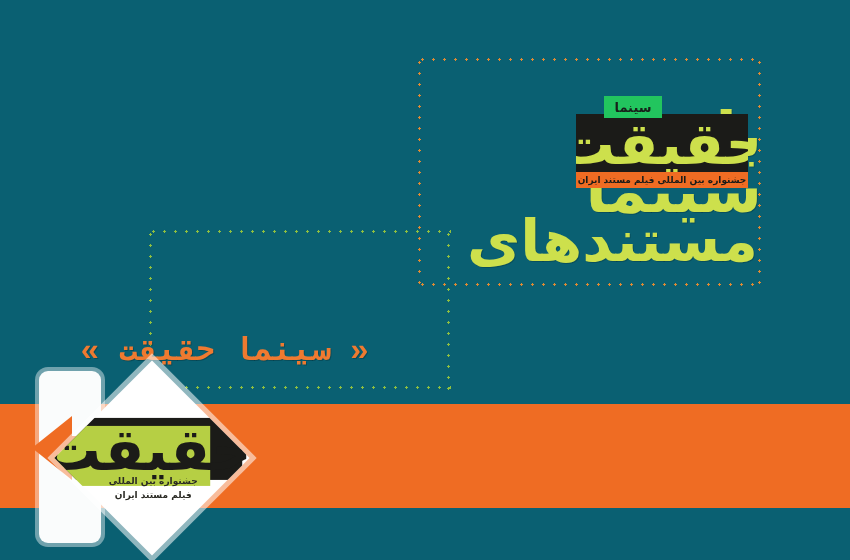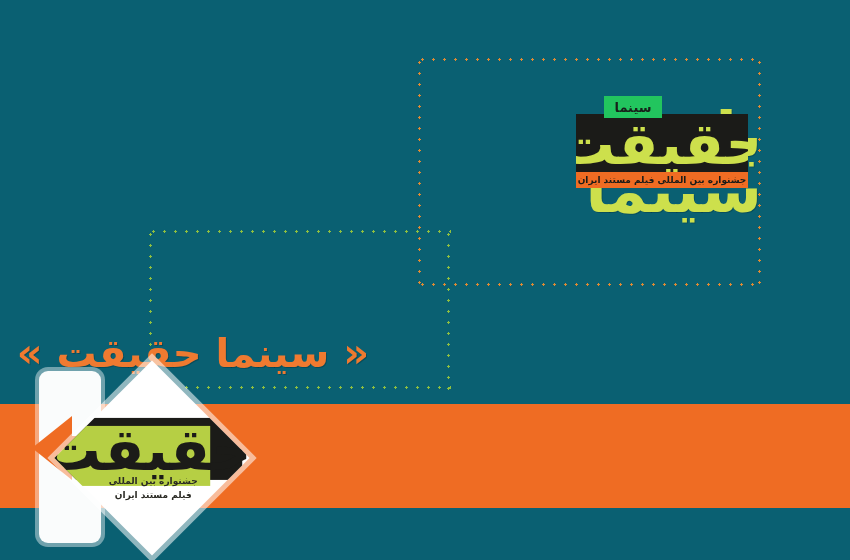--- a/index.html
+++ b/index.html
@@ -69,21 +69,21 @@
   }
 
   
   .infoline{
     position:absolute;direction:rtl;text-align:right;white-space:nowrap;
     color:#ef7a30;font-weight:bold;
     text-shadow:1px 1px 0 rgba(0,0,0,.20);
   }
   #info-1{right:510px;top:252px;font-size:26px;}
   #info-2{right:483px;top:298px;font-size:25px;}
-  #info-3{right:481px;top:330px;font-size:40px;}
+  #info-3{right:481px;top:330px;font-size:32px;font-family:Liberation Mono, monospace;}
 
   
   .prevbtn{
     position:absolute;left:39px;top:371px;width:62px;height:172px;
     background:#fafcfc;border-radius:9px;
     box-shadow:0 0 0 4px rgba(255,255,255,.42);
   }
   .arrow{
     position:absolute;left:32px;top:416px;width:0;height:0;
     border-top:32px solid transparent;border-bottom:32px solid transparent;
@@ -130,20 +130,21 @@
 
   <div class="dotbox" id="frame-green">
     <div class="edge h t"></div>
     <div class="edge h b"></div>
     <div class="edge v l"></div>
     <div class="edge v r"></div>
   </div>
 
   <div class="headline" id="hl-boland">بلند</div>
   <div class="headline" id="hl-nime">سینما</div>
+  <div class="headline" id="hl-mostanad">مستندهای</div>
 
   <div class="logomark">
     <div class="slab"></div>
     <div class="sinama">سینما</div>
     <div class="haghighat">حقیقت</div>
     <div class="strip">جشنواره بین المللی فیلم مستند ایران</div>
   </div>
 
   <div class="infoline" id="info-3">« سینما حقیقت »</div>
 

